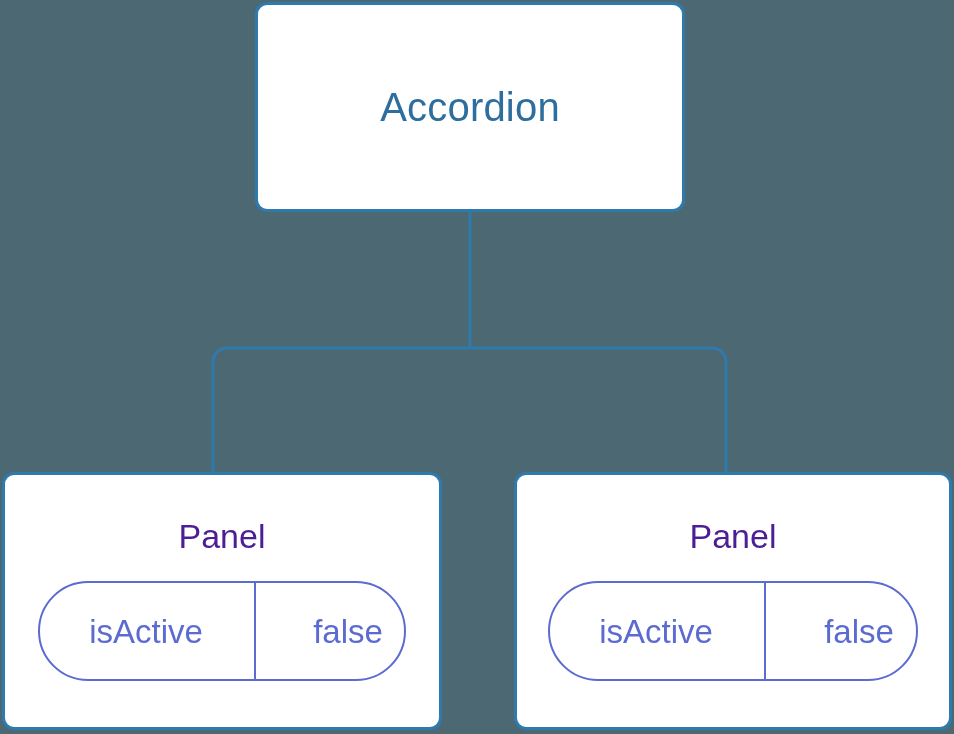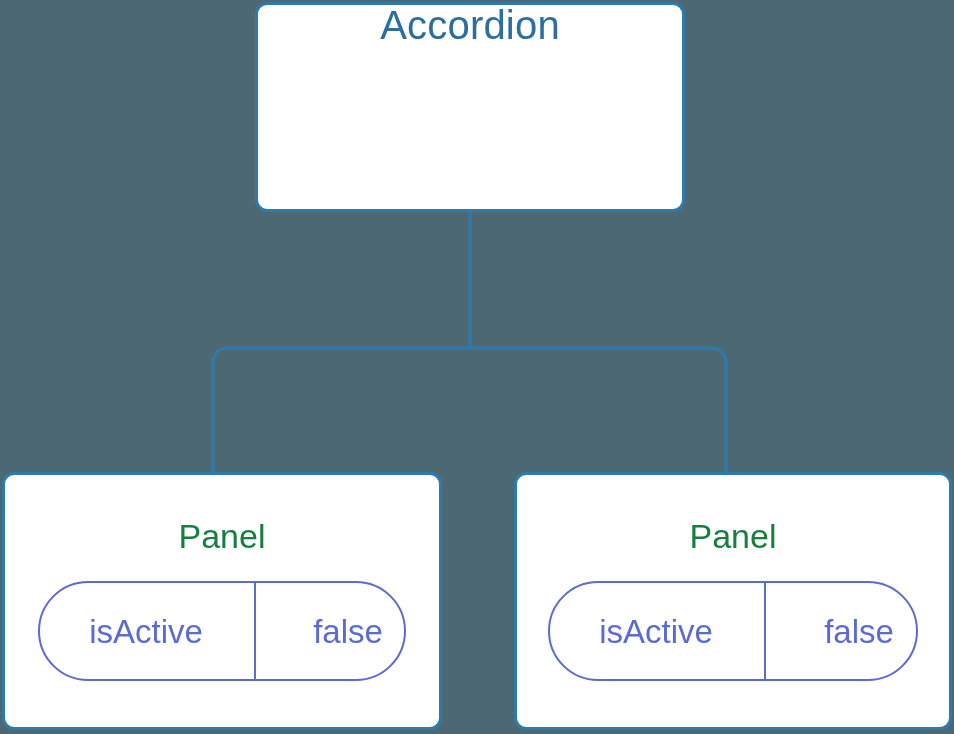--- a/index.html
+++ b/index.html
@@ -34,20 +34,21 @@
     border-radius: 12px;
     display: flex;
     flex-direction: column;
     align-items: center;
   }
   .node-root {
     left: 255px;
     top: 2px;
     width: 430px;
     height: 210px;
+    justify-content: center;
   }
   .node-title {
     color: #2d6e9e;
     font-size: 40px;
     line-height: 1;
     font-weight: 400;
     letter-spacing: 0.2px;
     white-space: nowrap;
   }
   .node-panel {
@@ -57,21 +58,21 @@
   }
   .node-panel-left {
     left: 2px;
     width: 440px;
   }
   .node-panel-right {
     left: 514px;
     width: 438px;
   }
   .panel-title {
-    color: #15803d;
+    color: #4c1d95;
     font-size: 34px;
     line-height: 1;
     font-weight: 400;
     white-space: nowrap;
   }
   .prop-pill {
     margin-top: 28px;
     box-sizing: border-box;
     height: 100px;
     border: 2.5px solid #5c6bd0;

